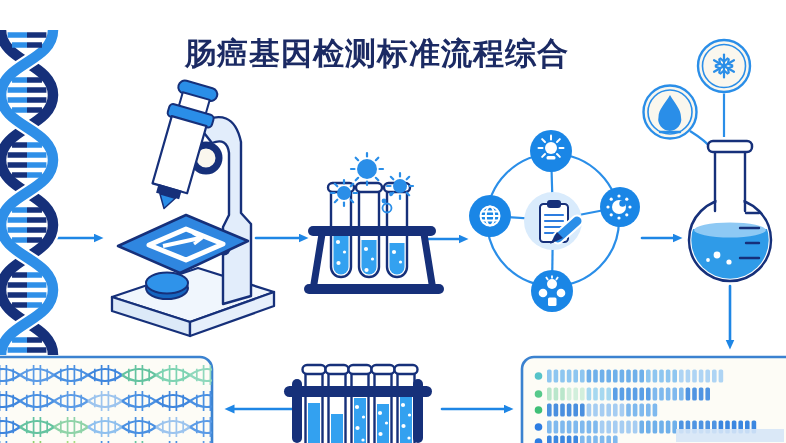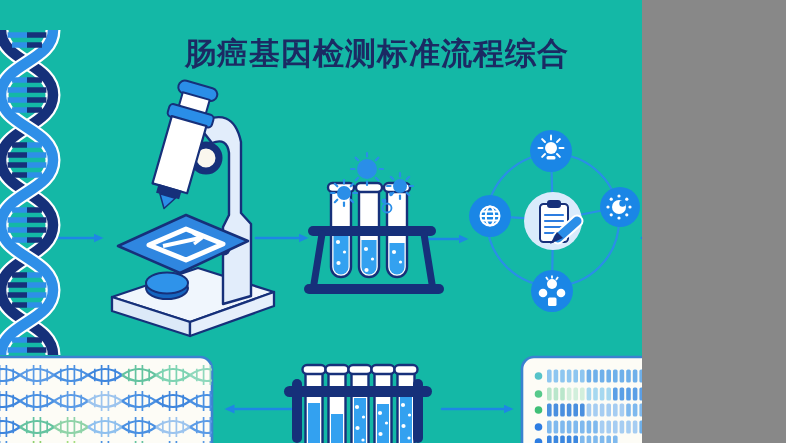--- a/index.html
+++ b/index.html
@@ -1,16 +1,16 @@
 <!DOCTYPE html>
 <html><head>
 <meta charset="utf-8">
 <style>
   html,body{margin:0;padding:0;background:#888;}
-  .canvas{position:relative;width:642px;height:443px;background:#14b8a6;overflow:hidden;
+  .canvas{position:relative;width:786px;height:443px;background:#ffffff;overflow:hidden;
           font-family:"Liberation Sans","DejaVu Sans",sans-serif;}
   .canvas svg.scene{position:absolute;left:0;top:0;}
   .title{position:absolute;left:-16px;top:33px;width:786px;text-align:center;
          font-size:31px;font-weight:bold;color:#1b2a63;letter-spacing:1px;}
 </style>
 </head>
 <body>
 
 <div class="canvas">
 

